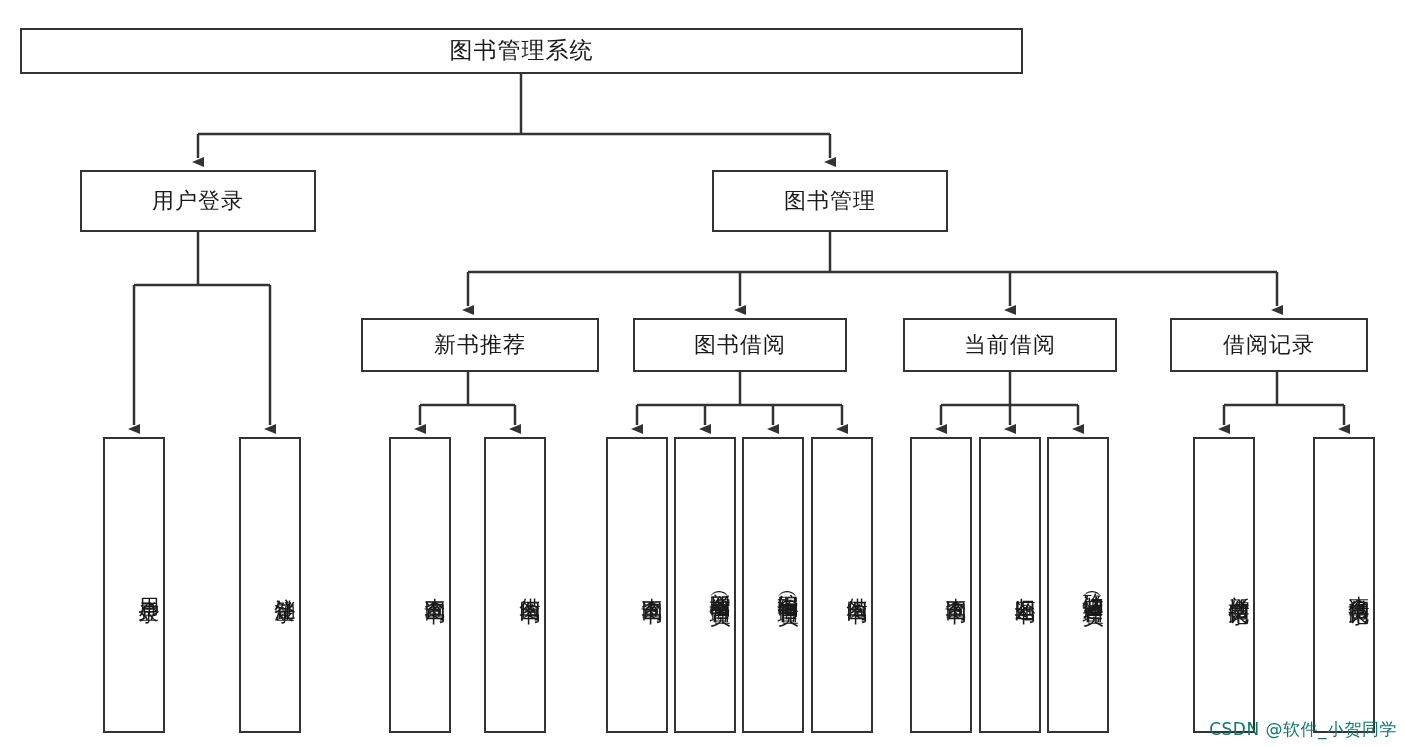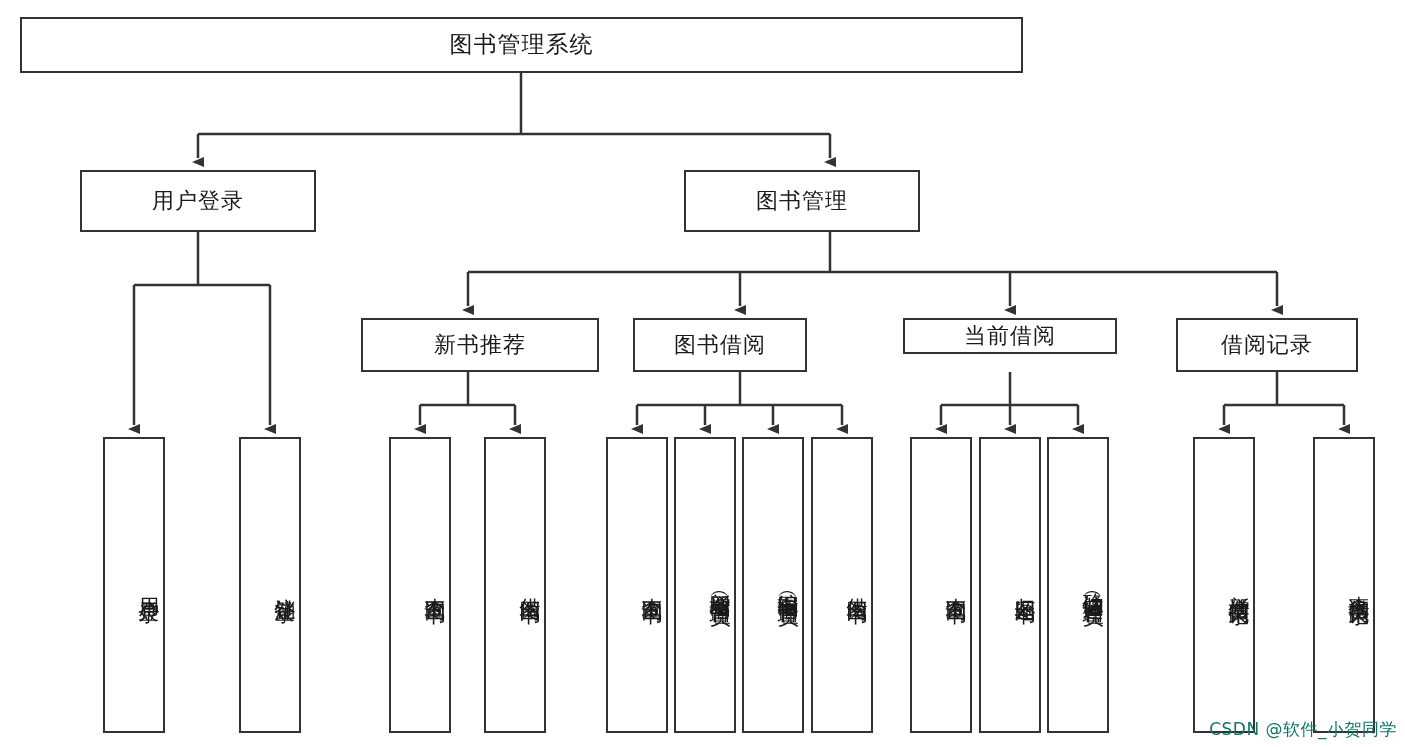--- a/index.html
+++ b/index.html
@@ -118,29 +118,29 @@
       <path d="M1010,405 L1010,425" marker-end="url(#arrow)"></path>
       <path d="M1078,405 L1078,425" marker-end="url(#arrow)"></path>
 
       <path d="M1277,372 L1277,405"></path>
       <path d="M1224,405 L1344,405"></path>
       <path d="M1224,405 L1224,425" marker-end="url(#arrow)"></path>
       <path d="M1344,405 L1344,425" marker-end="url(#arrow)"></path>
     </g>
   </svg>
 
-  <div class="node horiz root" style="left:20px; top:17px; width:1003px; height:56px;">图书管理系统</div>
+  <div class="node horiz root" style="left:20px; top:28px; width:1003px; height:46px;">图书管理系统</div>
 
   <div class="node horiz" style="left:80px; top:170px; width:236px; height:62px;">用户登录</div>
-  <div class="node horiz" style="left:684px; top:170px; width:236px; height:62px;">图书管理</div>
+  <div class="node horiz" style="left:712px; top:170px; width:236px; height:62px;">图书管理</div>
 
   <div class="node horiz" style="left:361px; top:318px; width:238px; height:54px;">新书推荐</div>
-  <div class="node horiz" style="left:633px; top:318px; width:174px; height:54px;">图书借阅</div>
-  <div class="node horiz" style="left:903px; top:318px; width:214px; height:36px;text-align:right;">当前借阅</div>
-  <div class="node horiz" style="left:1170px; top:318px; width:182px; height:54px;margin-left:6px;">借阅记录</div>
+  <div class="node horiz" style="left:633px; top:318px; width:214px; height:54px;">图书借阅</div>
+  <div class="node horiz" style="left:903px; top:318px; width:214px; height:54px;text-align:right;">当前借阅</div>
+  <div class="node horiz" style="left:1170px; top:318px; width:198px; height:54px;">借阅记录</div>
 
   <div class="node vert" style="left:103px; top:437px; width:62px; height:296px;">
     <span class="vtext">用户登录</span>
   </div>
   <div class="node vert" style="left:239px; top:437px; width:62px; height:296px;">
     <span class="vtext">注销登录</span>
   </div>
 
   <div class="node vert" style="left:389px; top:437px; width:62px; height:296px;">
     <span class="vtext">查询图书</span>

